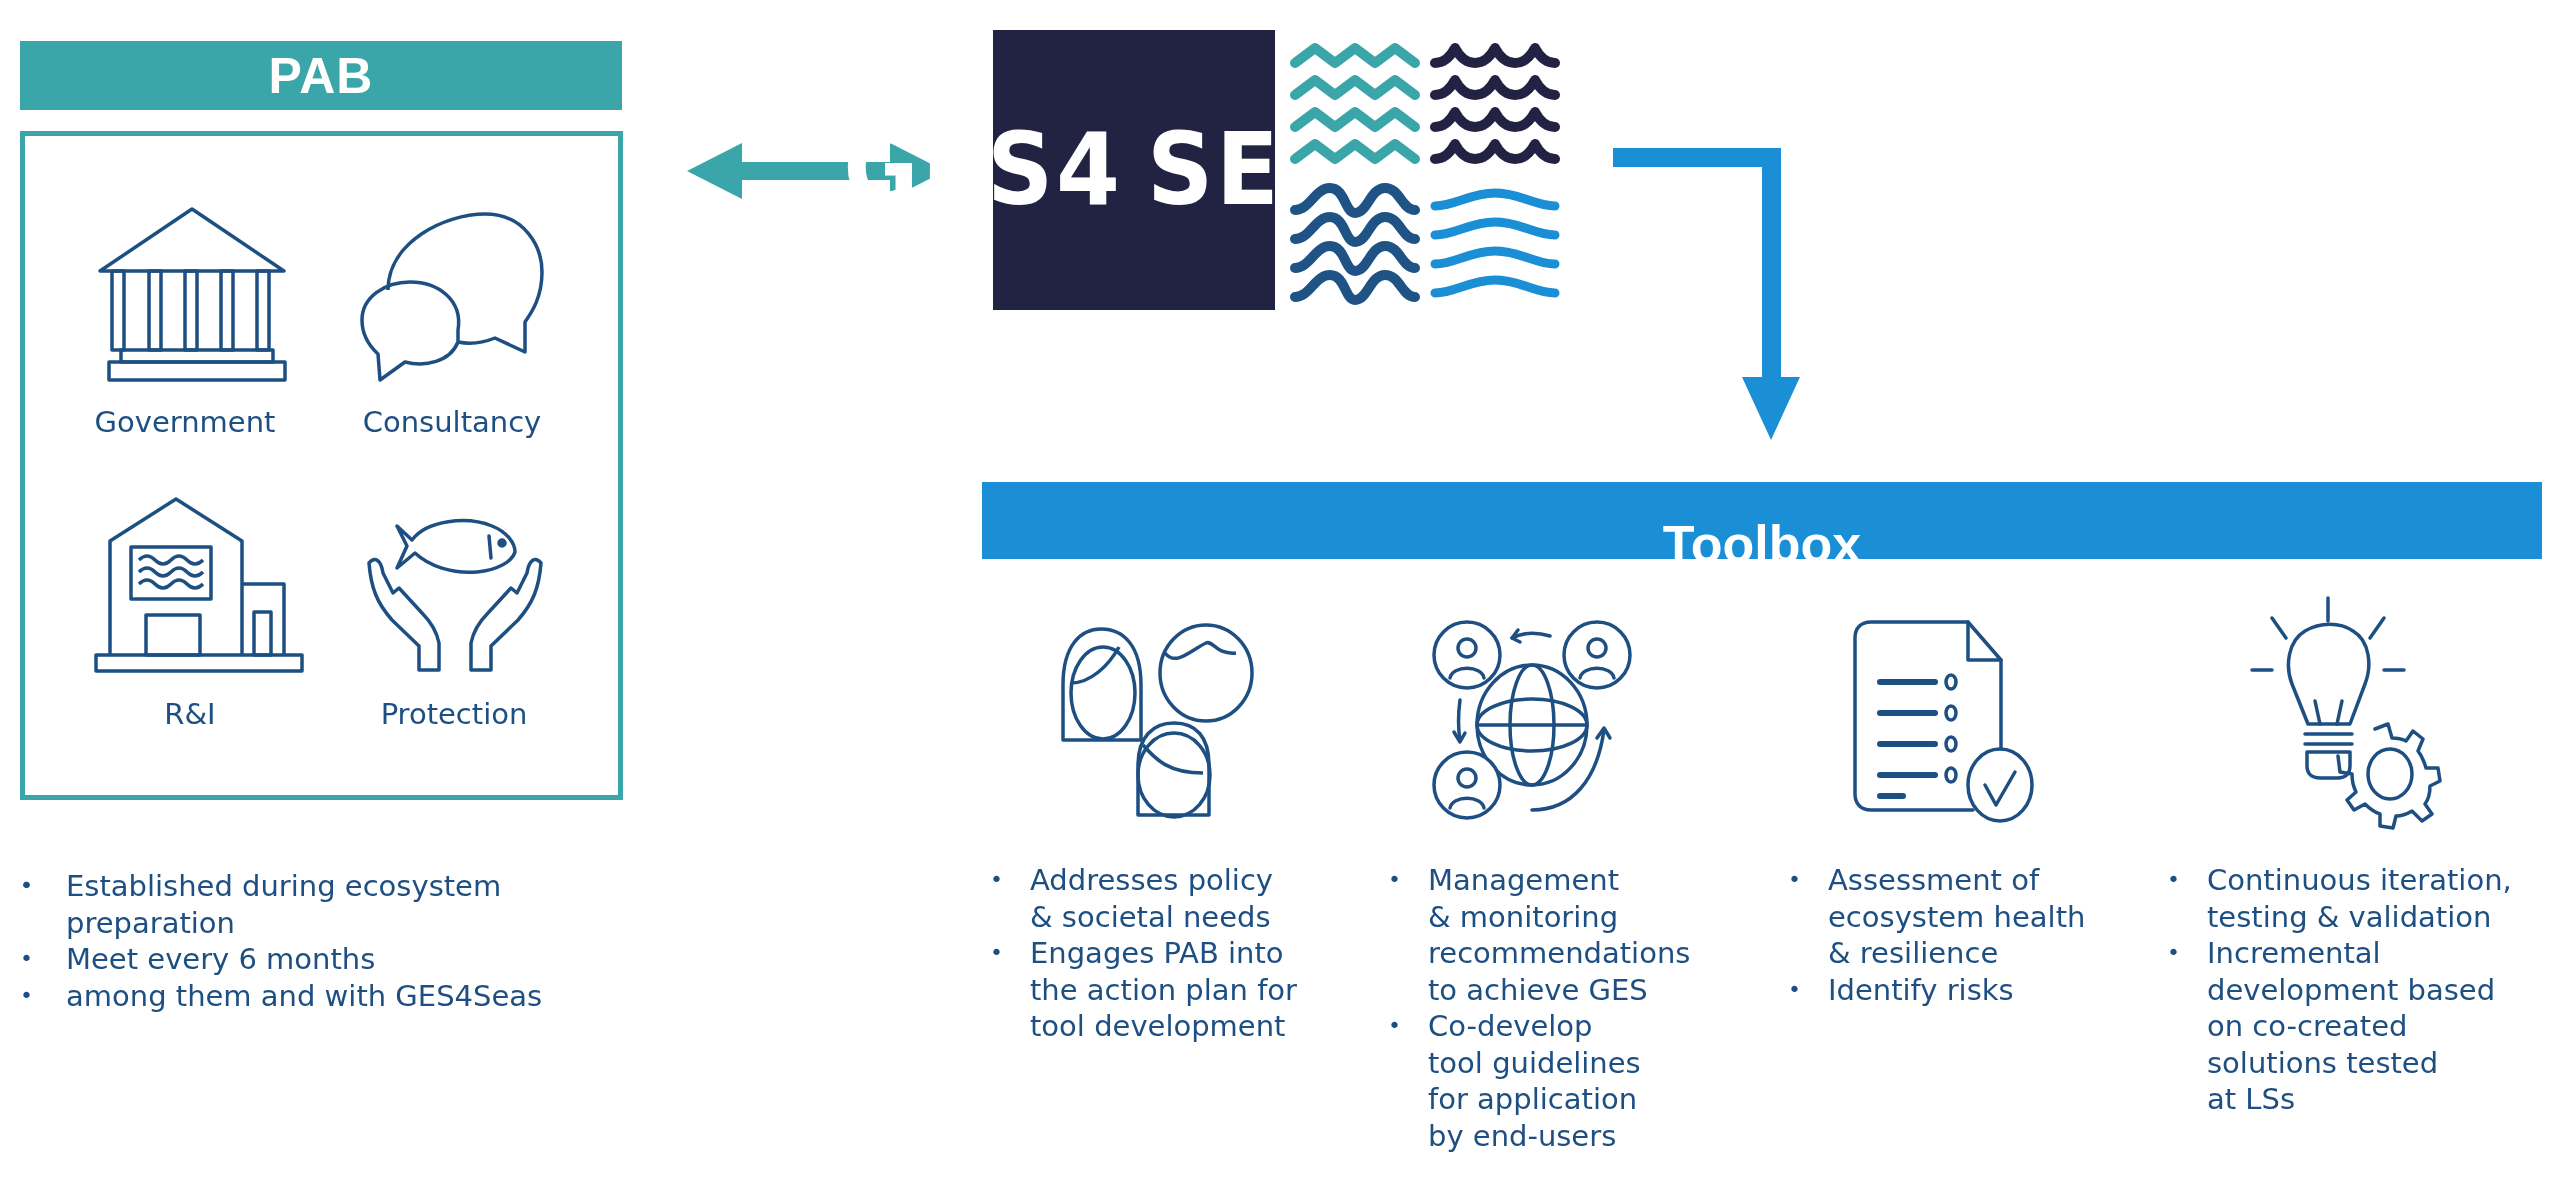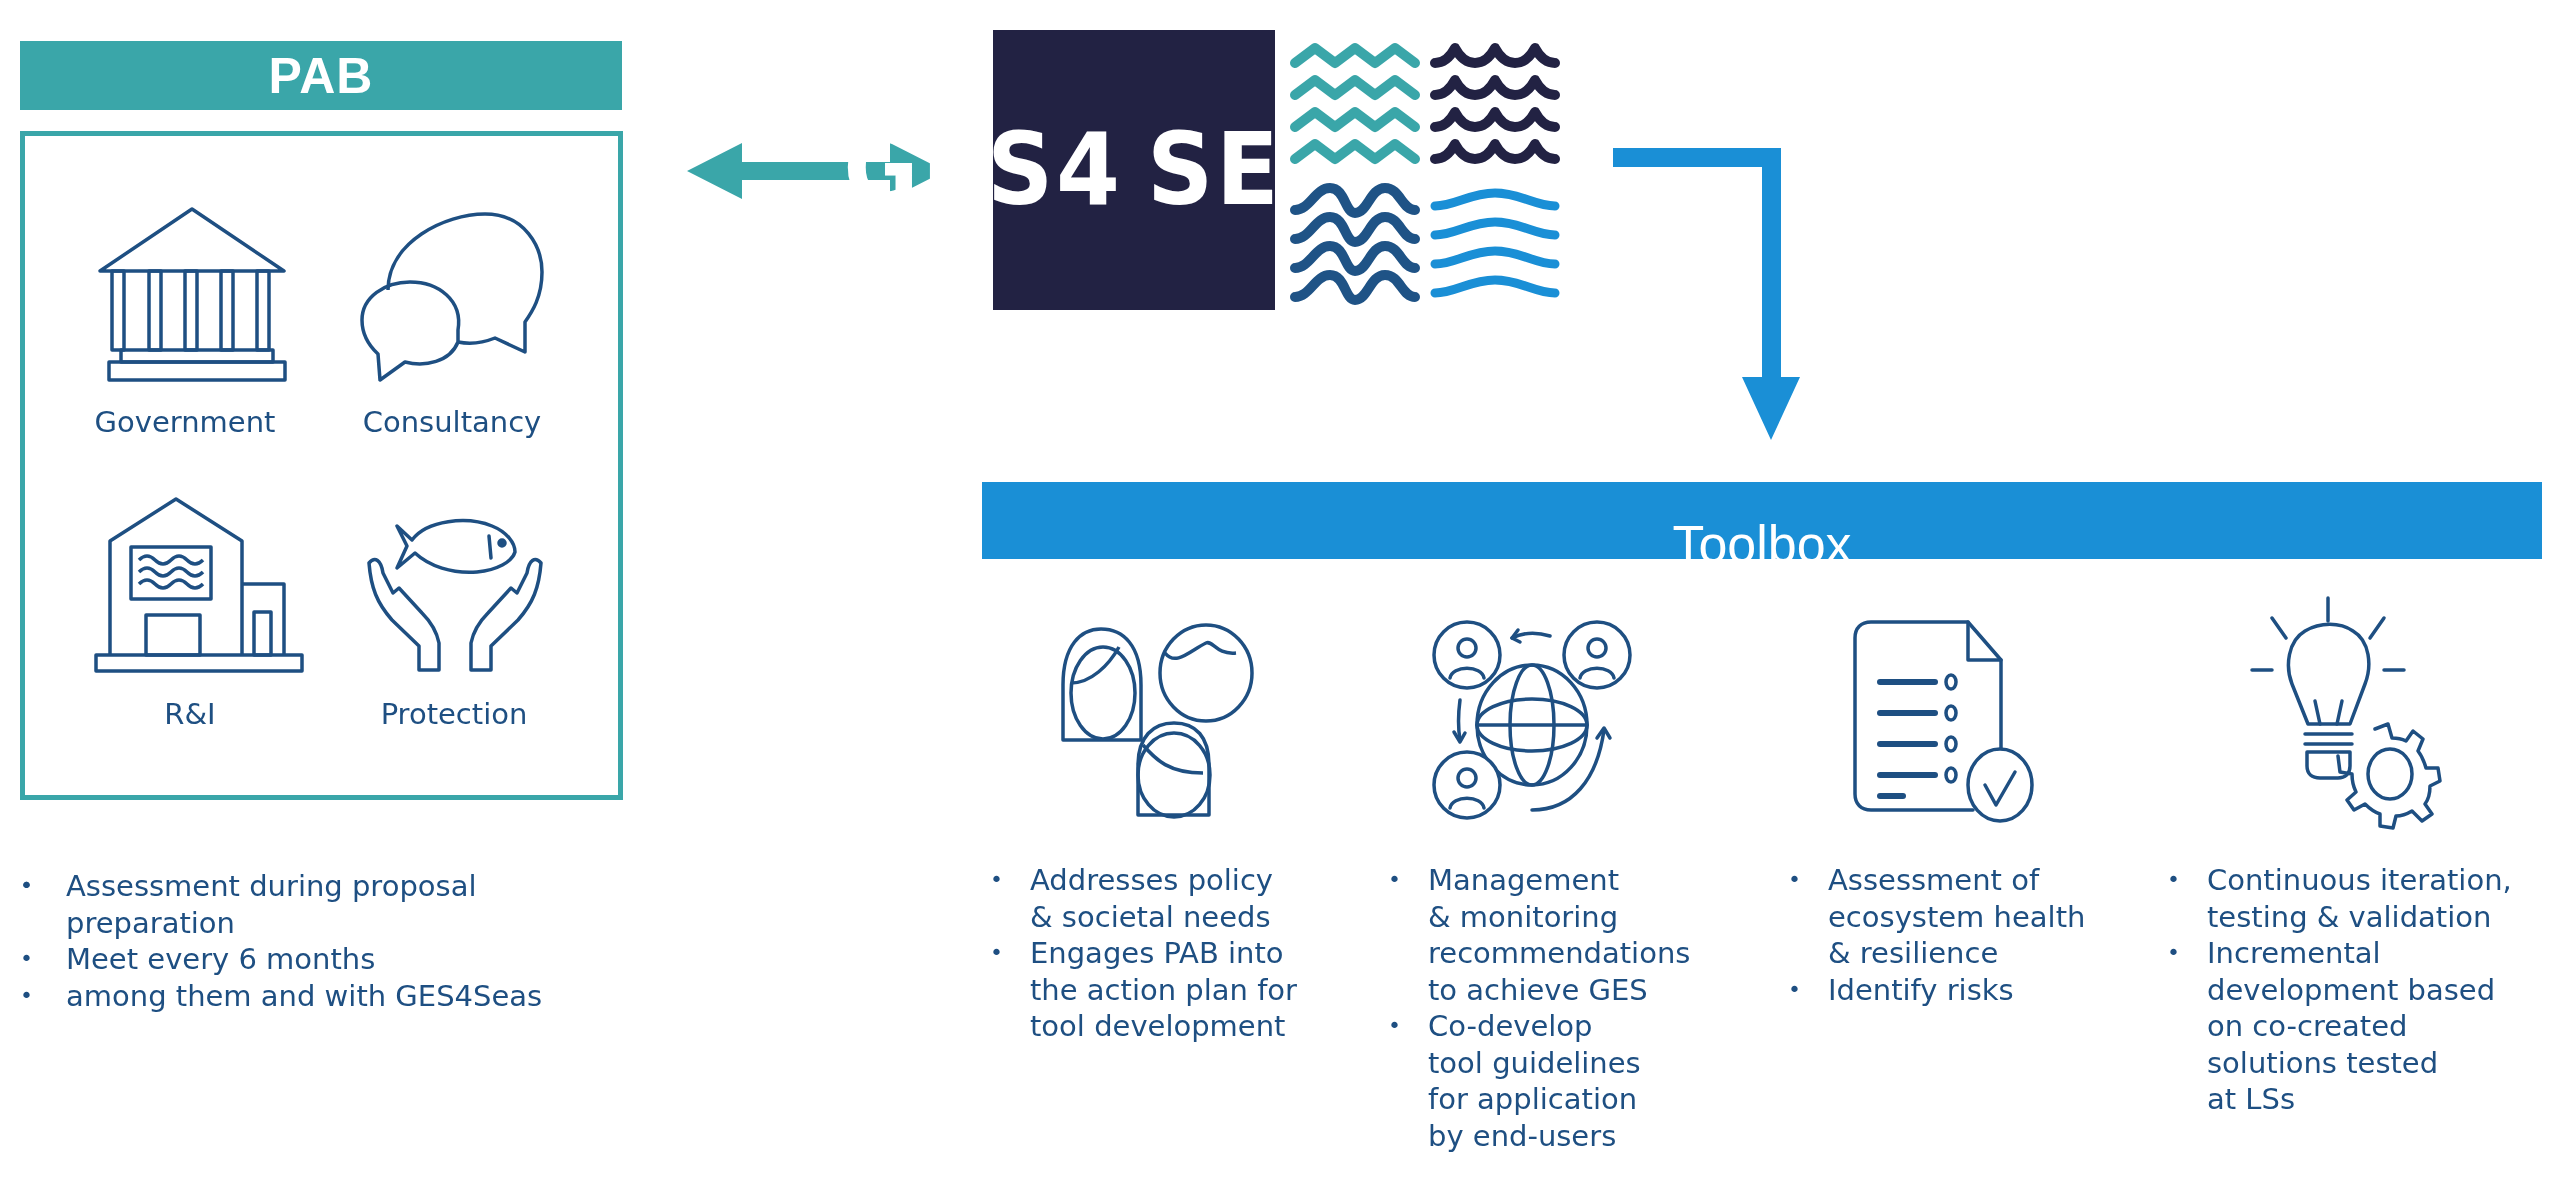--- a/index.html
+++ b/index.html
@@ -18,21 +18,21 @@
 
   
   #logo-box { left: 993px; top: 30px; width: 282px; height: 280px; background: #222243;
               display: flex; align-items: center; justify-content: center; }
   .logo-line { color: #fff; font-family: "DejaVu Sans", sans-serif; font-weight: bold;
                font-size: 100px; line-height: 128px; letter-spacing: 3px; transform: scaleX(0.92); }
 
   
   #toolbox-bar { left: 982px; top: 482px; width: 1560px; height: 77px; background: #1a8fd6;
                  display: flex; align-items: center; justify-content: center; }
-  #toolbox-bar span { color: #fff; font-family: "Liberation Sans", sans-serif; font-weight: normal;
+  #toolbox-bar span { color: #fff; font-family: "Liberation Sans", sans-serif; font-weight: bold;
                       font-size: 52px; margin-top: 47px; }
 
   
   ul.blist { position: absolute; margin: 0; padding: 0; list-style: none; font-size: 29px;
              line-height: 36.5px; color: #1e4f82; }
   ul.blist li { position: relative; padding-left: 0; }
   ul.blist li .dot { position: absolute; font-size: 22px; top: 0; }
   .line { display: block; white-space: nowrap; }
 
   svg.icon { position: absolute; overflow: visible; }
@@ -87,21 +87,21 @@
   <path d="M174,45 C168,38 162,42 160,55 L150,75 L144,70 L121,95 C111,105 106,115 104,125 L104,152 L124,152 L124,128 L151,102 C166,85 172,70 174,45 Z"></path>
 </svg>
 <div class="pab-label" style="left:454px;top:697px;">Protection</div>
 
 <ul class="blist" id="pab-list" style="left:20px;top:868px;">
     <li style="padding-left: 46px;">
       <span class="dot" style="left: 0px;">•</span>
     </li>
     <li style="padding-left: 46px;">
       <span class="dot" style="left: 0px;">•</span>
-      <span class="line">Assessment during proposal</span>
+      <span class="line">Established during ecosystem</span>
       <span class="line">preparation</span>
     </li>
     <li style="padding-left: 46px;">
       <span class="dot" style="left: 0px;">•</span>
       <span class="line">Meet every 6 months</span>
     </li>
     <li style="padding-left: 46px;">
       <span class="dot" style="left: 0px;">•</span>
       <span class="line">among them and with GES4Seas</span>
     </li>

